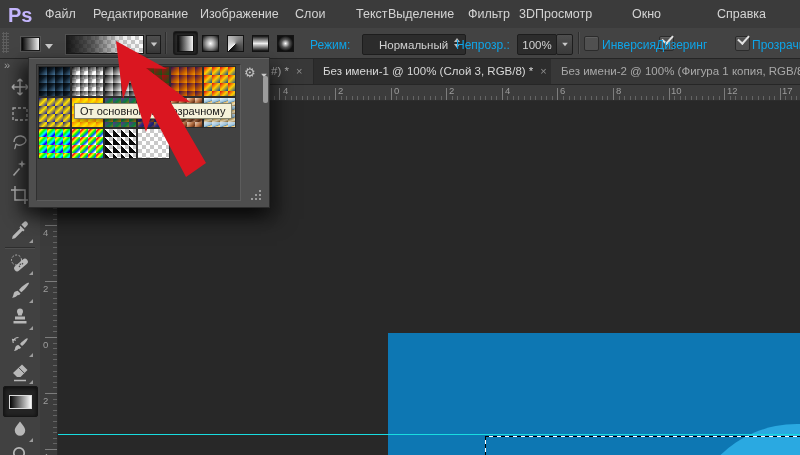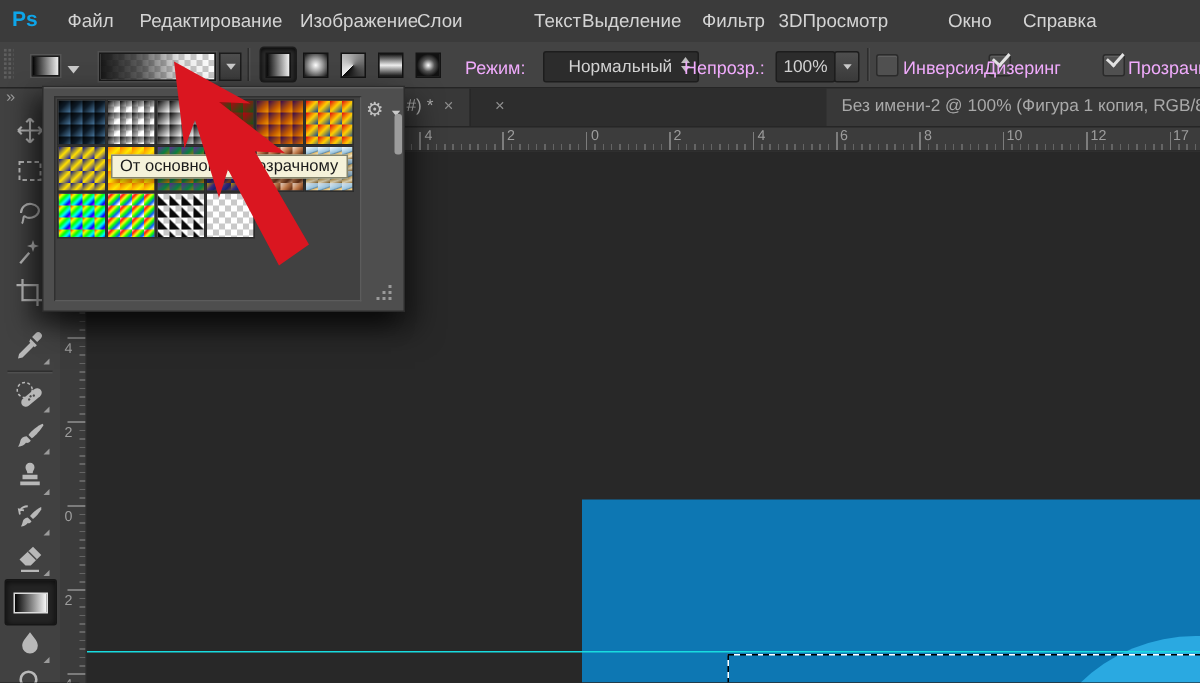--- a/index.html
+++ b/index.html
@@ -2,40 +2,40 @@
 <html><head>
 <meta charset="utf-8">
 <style>
   html,body{margin:0;padding:0;}
   body{width:800px;height:455px;overflow:hidden;position:relative;background:#282828;
        font-family:"Liberation Sans",sans-serif;-webkit-font-smoothing:antialiased;}
   .abs{position:absolute;}
 
   
   #menubar{left:0;top:0;width:800px;height:28px;background:#3b3b3b;border-bottom:1px solid #2a2a2a;z-index:5;}
-  #menubar .logo{position:absolute;top:4px;font-size:14px;font-weight:bold;color:#0ea5e9;letter-spacing:0;}
+  #menubar .logo{position:absolute;top:4px;font-size:20px;font-weight:bold;color:#c4b5fd;letter-spacing:0;}
   #menubar .m{position:absolute;top:7px;font-size:12.5px;color:#d4d4d4;white-space:nowrap;cursor:default;}
 
   
   #optionsbar{left:0;top:28px;width:800px;height:30px;background:#434343;border-bottom:1px solid #252525;z-index:5;}
   #optionsbar .grip{left:2px;top:4px;width:7px;height:21px;
       background-image:radial-gradient(#5e5e5e 1px,transparent 1.2px);background-size:3px 3px;}
   .presetbox{left:21px;top:9px;width:17px;height:12px;border:1px solid #1c1c1c;
       background:linear-gradient(90deg,#050505,#f2f2f2);box-shadow:0 0 0 1px #555;}
   .tri-d{width:0;height:0;border-left:4px solid transparent;border-right:4px solid transparent;border-top:5px solid #c9c9c9;}
   .checker8{background-image:repeating-conic-gradient(#c9c9c9 0% 25%,#ffffff 25% 50%);background-size:8px 8px;}
   .gpreview{left:66px;top:7px;width:76px;height:17px;border:1px solid #191919;box-shadow:0 0 0 1px #515151;}
   .gpreview .fade{position:absolute;inset:0;background:linear-gradient(90deg,rgba(18,18,18,.97),rgba(40,40,40,.75) 35%,rgba(160,160,160,.25) 70%,rgba(255,255,255,0));}
   .gprevbtn{left:146px;top:7px;width:13px;height:17px;background:linear-gradient(#4e4e4e,#3a3a3a);
       border:1px solid #1c1c1c;display:flex;align-items:center;justify-content:center;}
   .vsep{width:1px;background:#2d2d2d;box-shadow:1px 0 0 #4f4f4f;}
   .tbtn{top:4px;width:23px;height:22px;display:flex;align-items:center;justify-content:center;border-radius:2px;}
   .tbtn.sel{background:#2a2a2a;box-shadow:inset 0 1px 3px rgba(0,0,0,.8),0 0 0 1px #1c1c1c;}
   .tico{width:15px;height:15px;border:1px solid #141414;}
-  .lbl{font-size:12px;color:#f0abfc;white-space:nowrap;}
+  .lbl{font-size:12px;color:#0ea5e9;white-space:nowrap;}
   .field{background:#2c2c2c;border:1px solid #1d1d1d;border-radius:2px;color:#d2d2d2;font-size:11.5px;
       display:flex;align-items:center;}
   .spin{position:absolute;right:5px;top:3px;}
   .spin i{display:block;width:0;height:0;border-left:3.5px solid transparent;border-right:3.5px solid transparent;}
   .spin .up{border-bottom:4px solid #bdbdbd;margin-bottom:2px;}
   .spin .dn{border-top:4px solid #bdbdbd;}
   .cb{top:8px;width:13px;height:13px;background:#505050;border:1px solid #2b2b2b;border-radius:2px;box-shadow:inset 0 1px 0 #5f5f5f;}
   .cb.on::after{content:"";position:absolute;left:2px;top:-2px;width:9px;height:5px;
       border-left:2px solid #e2e2e2;border-bottom:2px solid #e2e2e2;transform:rotate(-48deg);}
 
@@ -124,28 +124,28 @@
   svg.ic{display:block;}
 </style>
 </head>
 <body>
 
 <div id="menubar" class="abs">
   <span class="logo" style="left:8px">Ps</span>
   <span class="m" style="left:45px">Файл</span>
   <span class="m" style="left:93px">Редактирование</span>
   <span class="m" style="left:200px">Изображение</span>
-  <span class="m" style="left:278px">Слои</span>
+  <span class="m" style="left:295px">Слои</span>
   <span class="m" style="left:356px">Текст</span>
   <span class="m" style="left:388px">Выделение</span>
   <span class="m" style="left:468px">Фильтр</span>
   <span class="m" style="left:519px">3D</span>
   <span class="m" style="left:535px">Просмотр</span>
   <span class="m" style="left:632px">Окно</span>
-  <span class="m" style="left:682px">Справка</span>
+  <span class="m" style="left:717px">Справка</span>
 </div>
 
 <div id="optionsbar" class="abs">
   <div class="grip abs"></div>
 
   <div class="presetbox abs"></div>
   <div class="tri-d abs" style="left:45px;top:16px"></div>
 
   <div class="gpreview abs checker8">
       <div class="fade"></div>
@@ -198,20 +198,21 @@
   <div class="cb on abs" style="left:735px"></div>
   <span class="lbl abs" style="left:752px;top:10px">Прозрачность</span>
 </div>
 
 <div id="tabbar" class="abs">
   <div class="tab tab-partial">
     <span>#) *</span>
     <span class="tx">×</span>
   </div>
   <div class="tab tab-active">
+    <span>Без имени-1 @ 100% (Слой 3, RGB/8) *</span>
     <span class="tx">×</span>
   </div>
   <div class="tab tab-inactive">
     <span>Без имени-2 @ 100% (Фигура 1 копия, RGB/8</span>
   </div>
 </div>
 
 <div id="rcorner" class="abs"></div>
 <div id="hruler" class="abs">
   <b style="left:226px">4</b>

